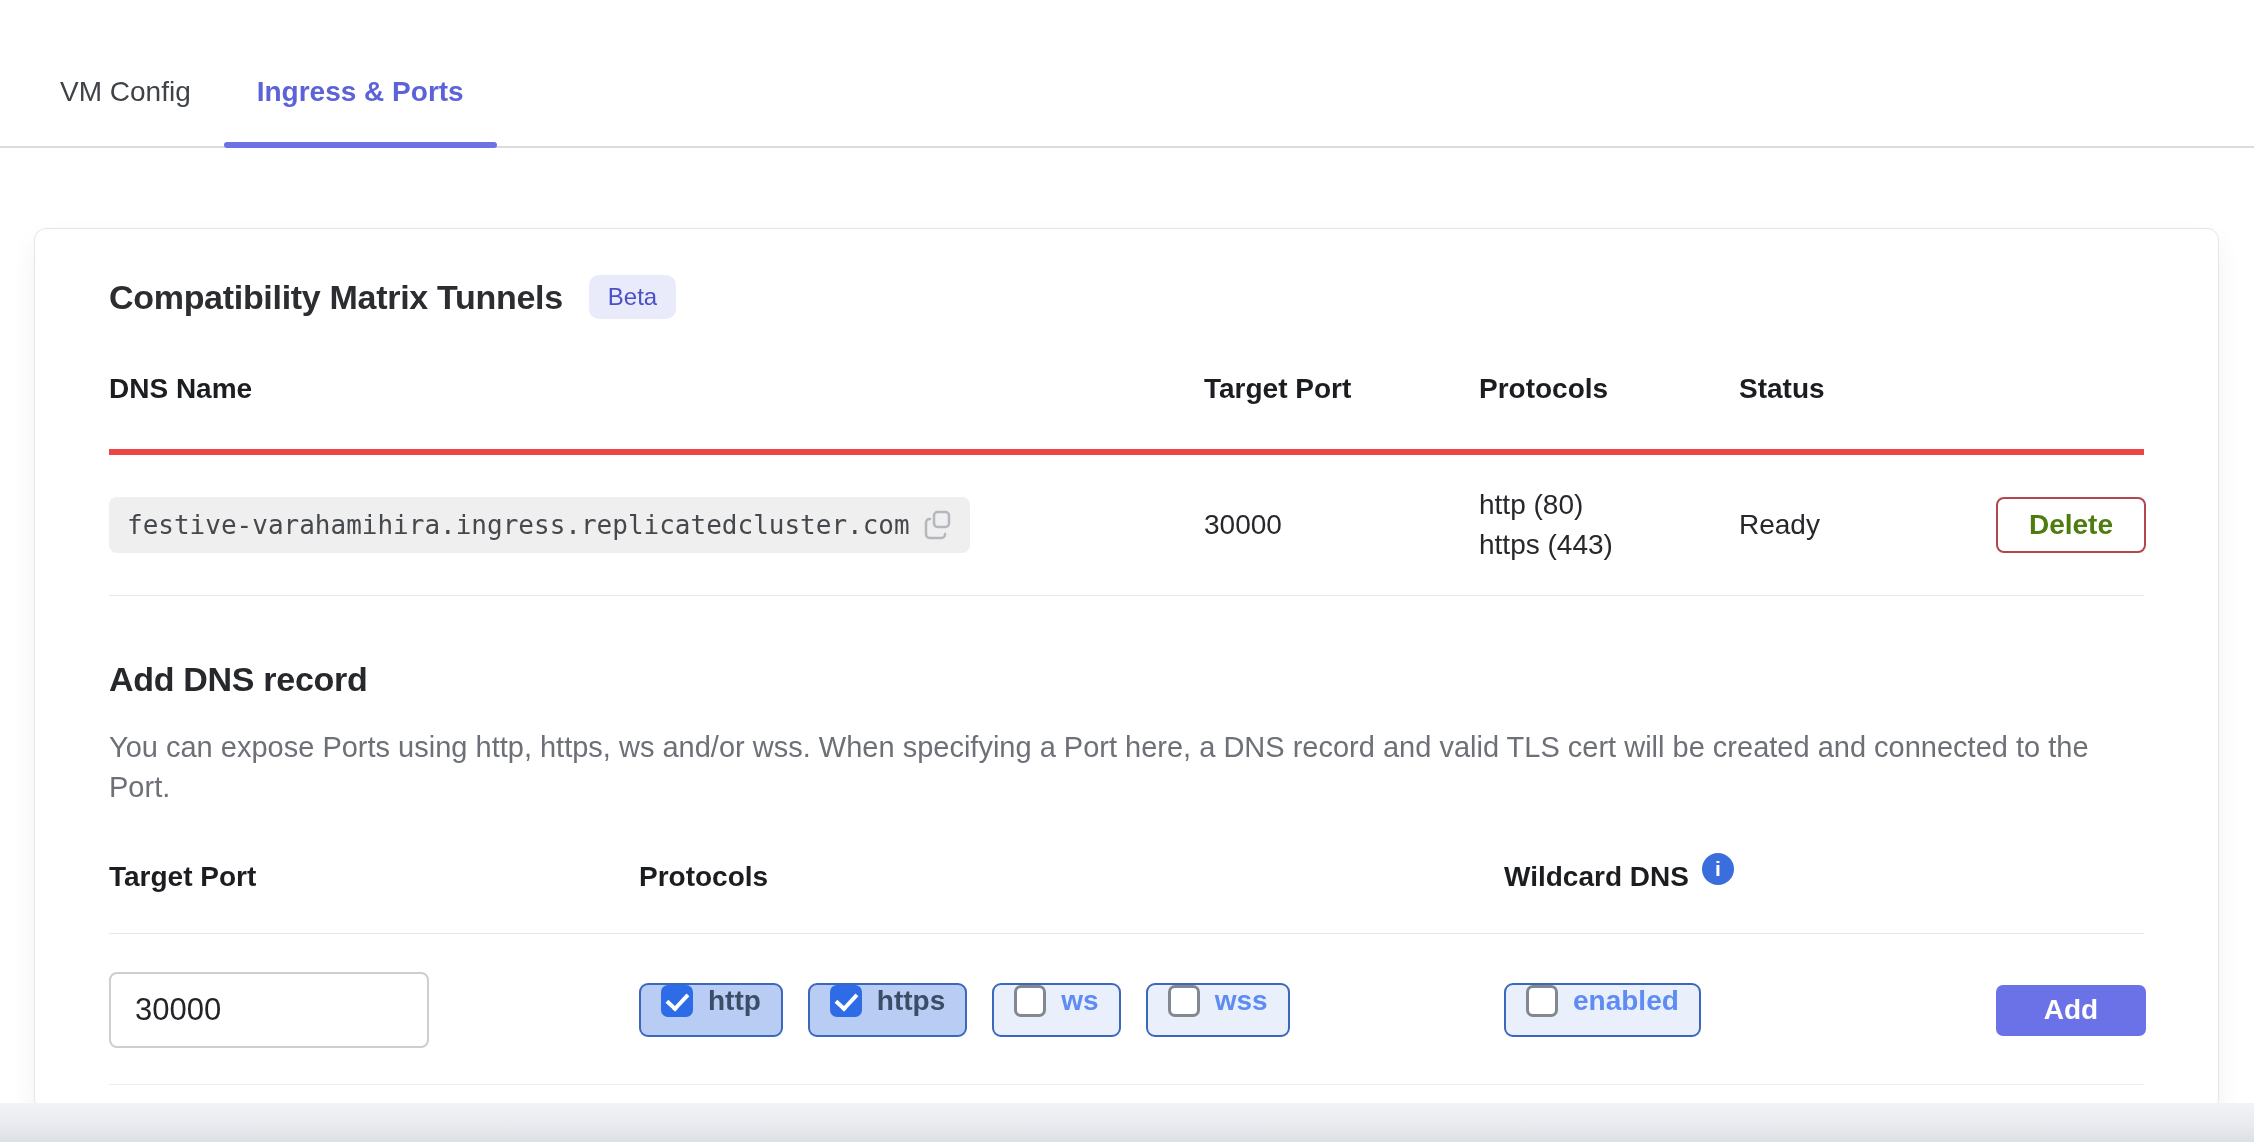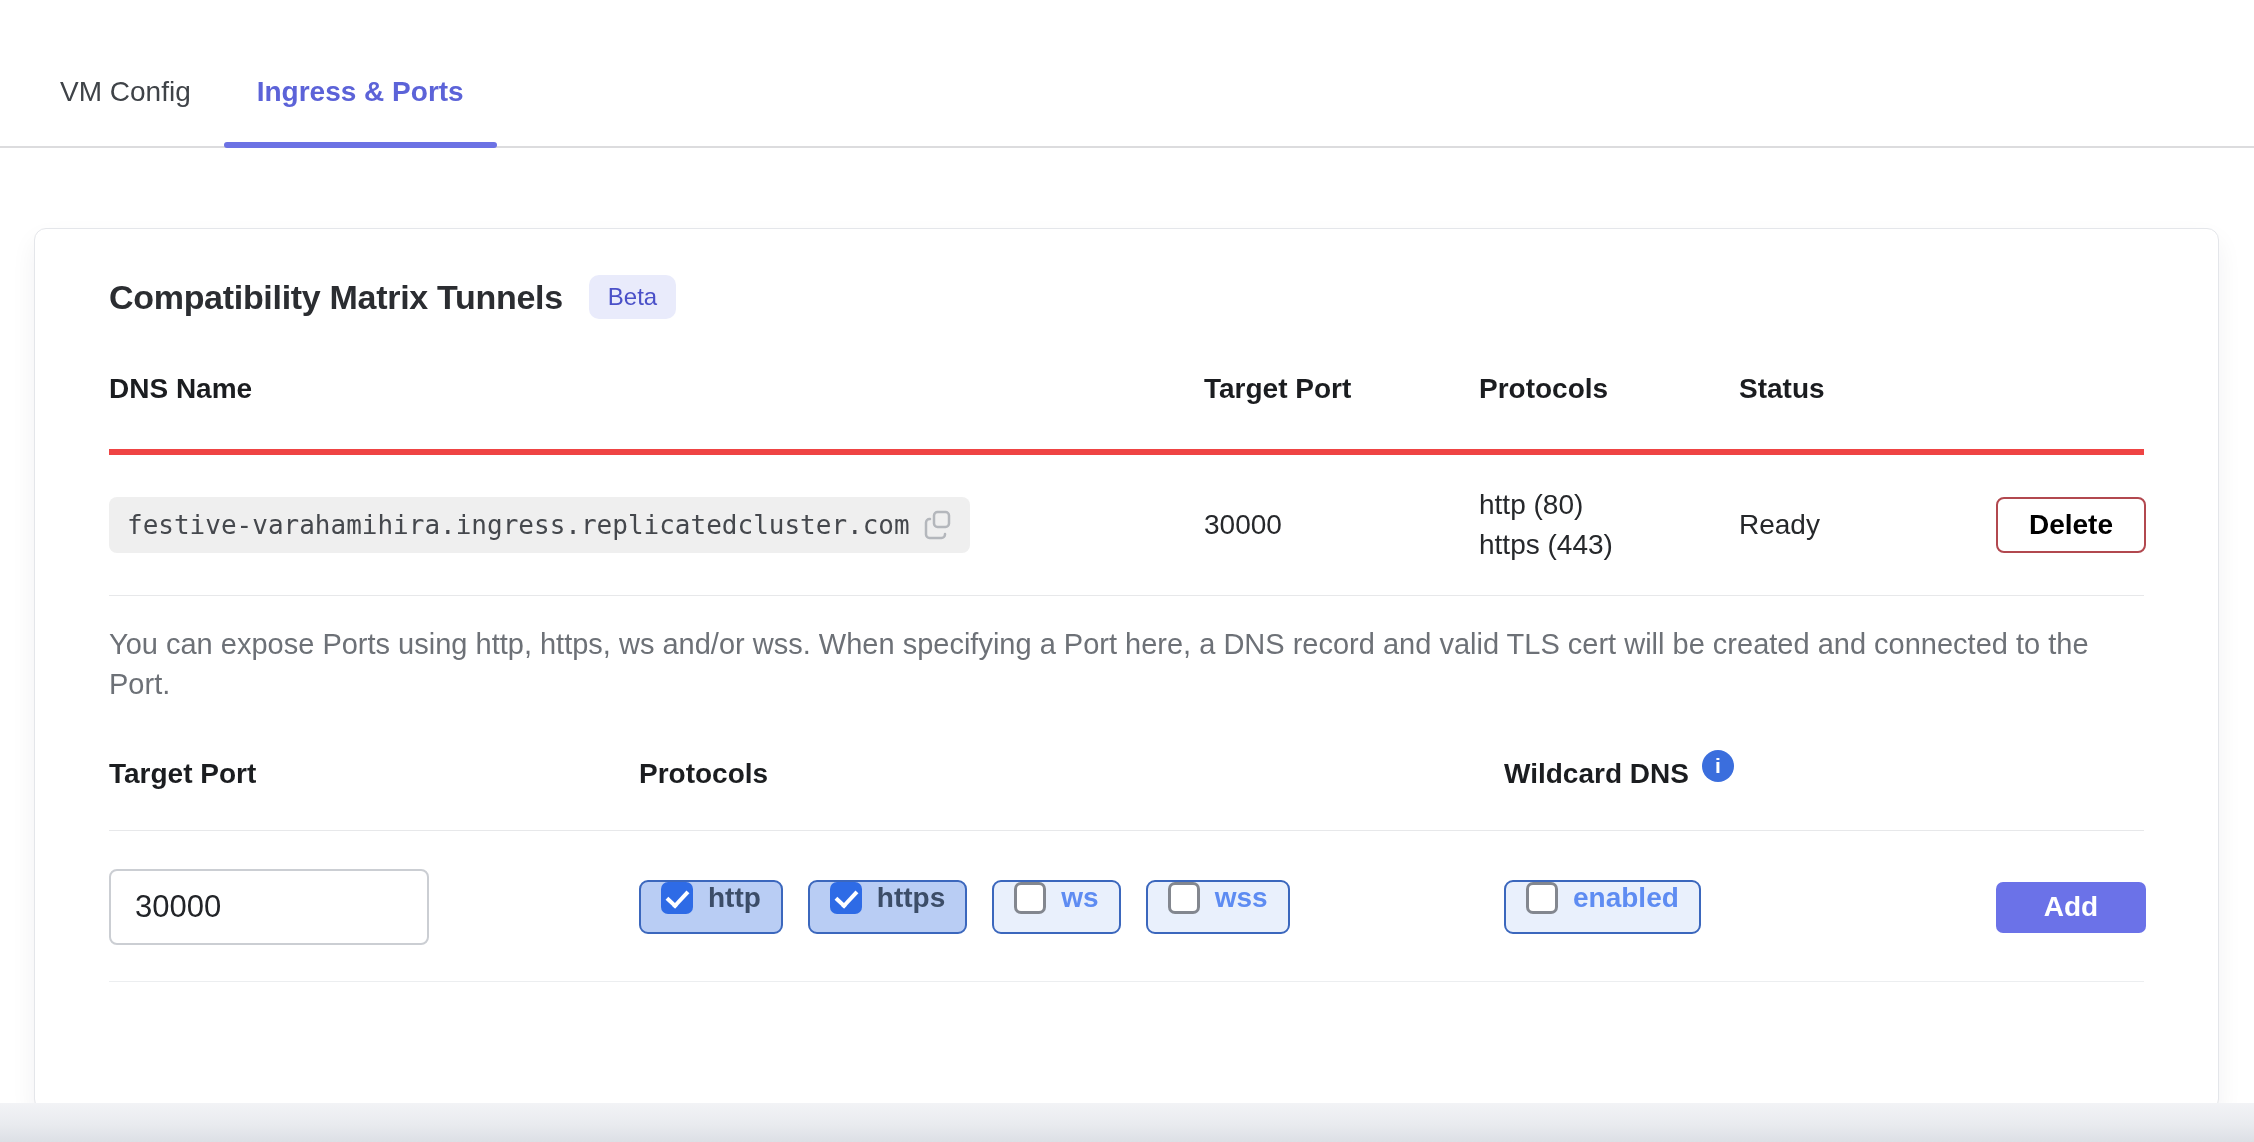--- a/index.html
+++ b/index.html
@@ -113,21 +113,21 @@
     cursor:pointer;
     flex:none;
   }
   .protocols-cell div { line-height:40px; }
 
   .delete-btn {
     width:150px; height:56px;
     background:#fff;
     border:2px solid #b2484f;
     border-radius:8px;
-    color:#000000;
+    color:#4d7c0f;
     font-size:28px;
     font-weight:700;
     font-family:inherit;
     cursor:pointer;
     display:flex; align-items:center; justify-content:center;
   }
 
   
   .section-heading {
     margin-top:64px;
@@ -294,20 +294,21 @@
     </div>
     <div class="cell">30000</div>
     <div class="cell protocols-cell">
       <div>http (80)</div>
       <div>https (443)</div>
     </div>
     <div class="cell">Ready</div>
     <button class="delete-btn">Delete</button>
   </div>
 
+  <div class="section-heading">Add DNS record</div>
   <div class="section-desc">You can expose Ports using http, https, ws and/or wss. When specifying a Port here, a DNS record and valid TLS cert will be created and connected to the Port.</div>
 
   <div class="form-grid form-labels">
     <div class="fl">Target Port</div>
     <div class="fl">Protocols</div>
     <div class="fl">
       <span>Wildcard DNS</span>
       <span class="info-icon">i</span>
     </div>
     <div class="fl"></div>

